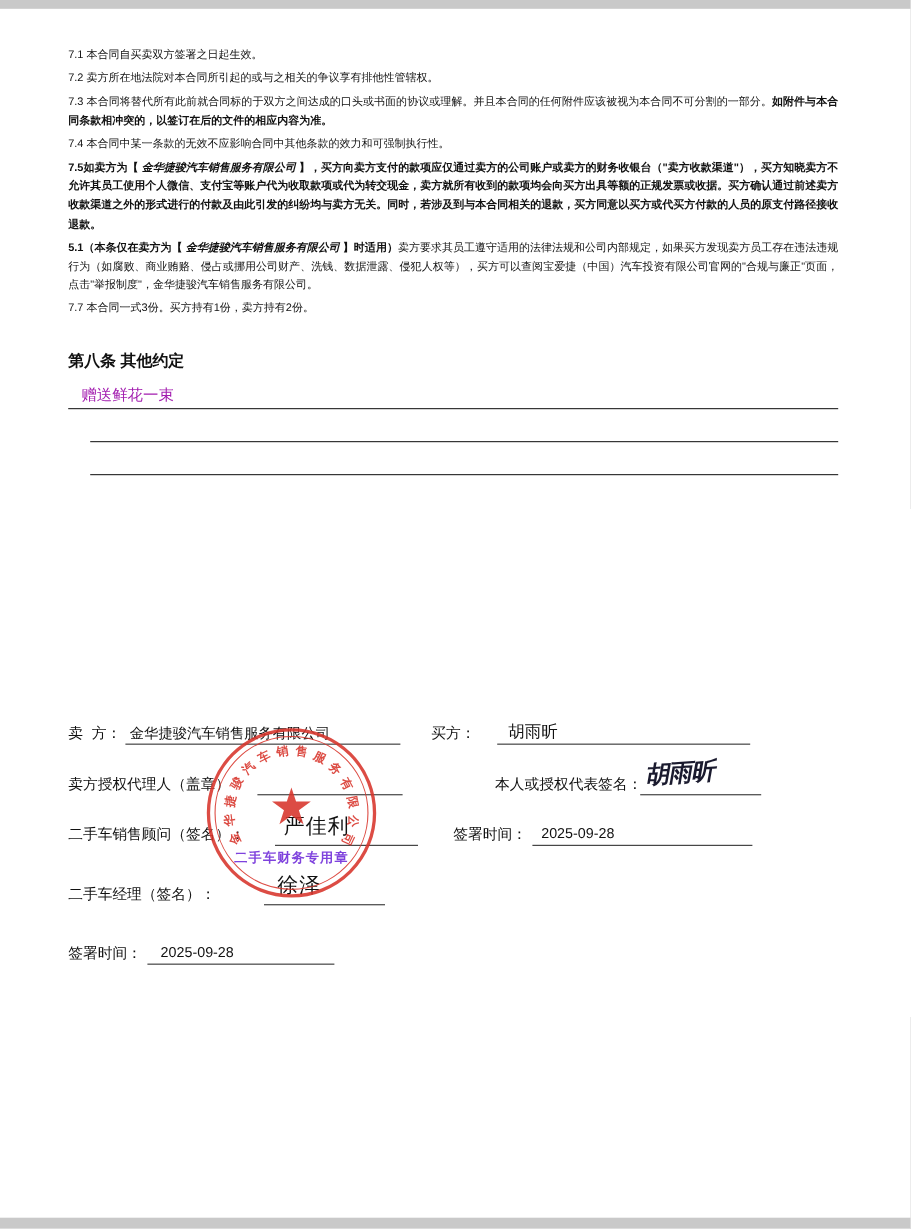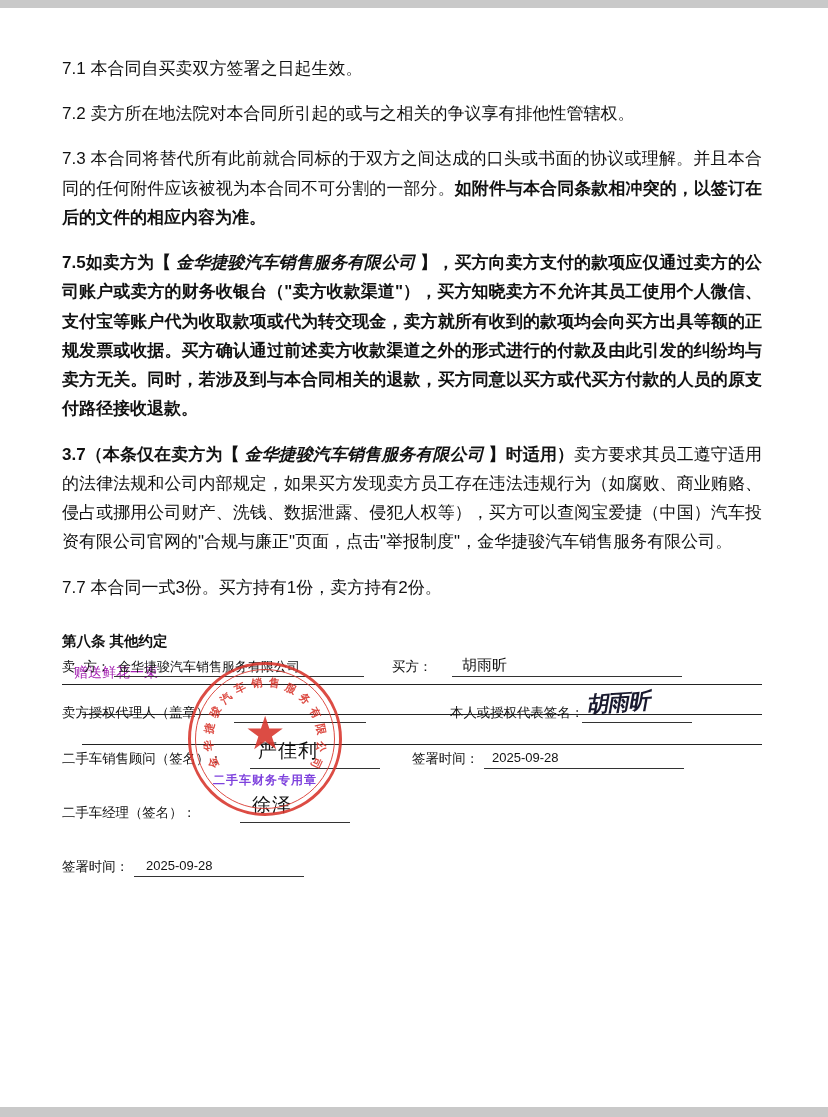--- a/index.html
+++ b/index.html
@@ -19,24 +19,24 @@
     background: #ffffff;
     overflow: hidden;
   }
   .content {
     position: absolute;
     left: 62px;
     top: 38px;
     width: 700px;
   }
   .clause {
-    font-size: 17px;
+    font-size: 10px;
     line-height: 1.72;
     color: #111;
-    margin: 16px 0 2px 0;
+    margin: 4px 0 2px 0;
     text-align: justify;
   }
   .clause .num {
     letter-spacing: 0px;
   }
   .b { font-weight: bold; }
   .i-bold { font-weight: bold; font-style: italic; }
   .section-title {
     font-size: 14.5px;
     font-weight: bold;
@@ -199,29 +199,33 @@
     <p class="clause">
       <span class="num">7.2</span>
       <span>卖方所在地法院对本合同所引起的或与之相关的争议享有排他性管辖权。</span>
     </p>
 
     <p class="clause">
       <span class="num">7.3</span>
       <span>本合同将替代所有此前就合同标的于双方之间达成的口头或书面的协议或理解。并且本合同的任何附件应该被视为本合同不可分割的一部分。</span><span class="b">如附件与本合同条款相冲突的，以签订在后的文件的相应内容为准。</span>
     </p>
 
+    <p class="clause">
+      <span class="num">7.4</span>
+      <span>本合同中某一条款的无效不应影响合同中其他条款的效力和可强制执行性。</span>
+    </p>
 
     <p class="clause">
       <span class="num b">7.5</span><span class="b">如卖方为【</span>
       <span class="i-bold">金华捷骏汽车销售服务有限公司</span>
       <span class="b">】，买方向卖方支付的款项应仅通过卖方的公司账户或卖方的财务收银台（"卖方收款渠道"），买方知晓卖方不允许其员工使用个人微信、支付宝等账户代为收取款项或代为转交现金，卖方就所有收到的款项均会向买方出具等额的正规发票或收据。买方确认通过前述卖方收款渠道之外的形式进行的付款及由此引发的纠纷均与卖方无关。同时，若涉及到与本合同相关的退款，买方同意以买方或代买方付款的人员的原支付路径接收退款。</span>
     </p>
 
     <p class="clause">
-      <span class="num b">3.7</span><span class="b">（本条仅在卖方为【</span>
+      <span class="num b">5.1</span><span class="b">（本条仅在卖方为【</span>
       <span class="i-bold">金华捷骏汽车销售服务有限公司</span>
       <span class="b">】时适用）</span><span>卖方要求其员工遵守适用的法律法规和公司内部规定，如果买方发现卖方员工存在违法违规行为（如腐败、商业贿赂、侵占或挪用公司财产、洗钱、数据泄露、侵犯人权等），买方可以查阅宝爱捷（中国）汽车投资有限公司官网的"合规与廉正"页面，点击"举报制度"，金华捷骏汽车销售服务有限公司。</span>
     </p>
 
     <p class="clause">
       <span class="num">7.7</span>
       <span>本合同一式3份。买方持有1份，卖方持有2份。</span>
     </p>
 
     <div class="section-title">第八条 其他约定</div>

